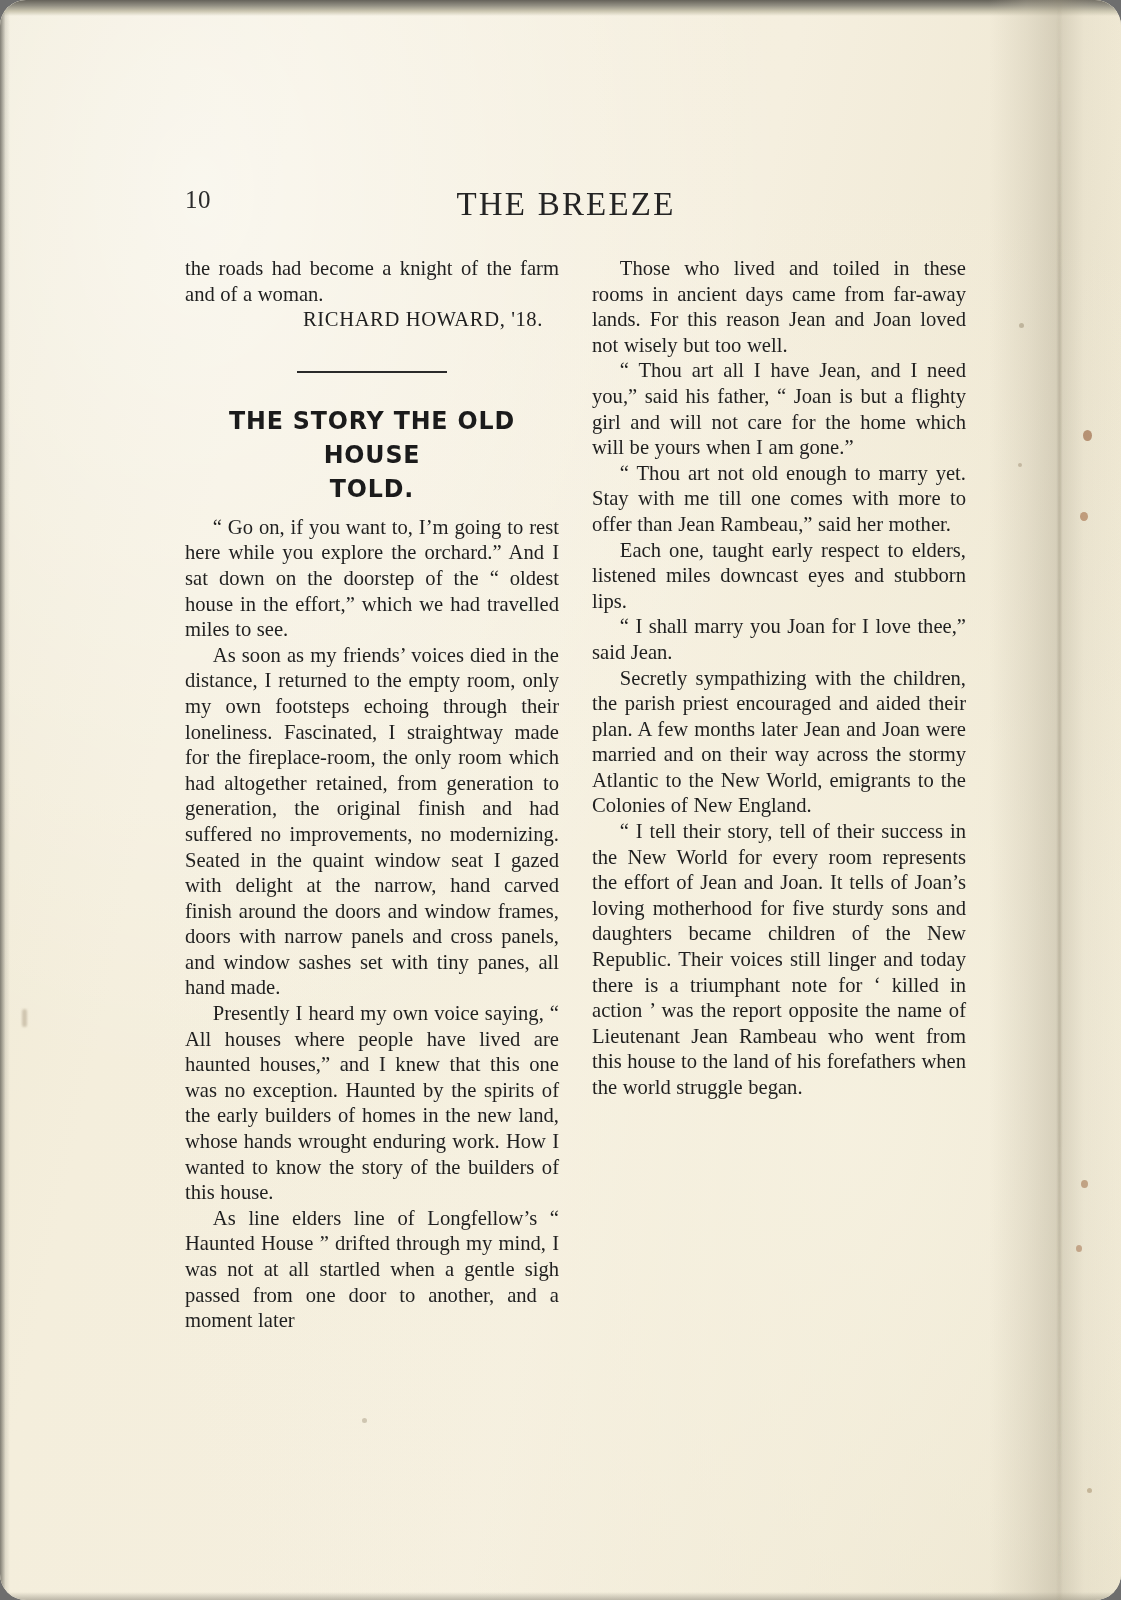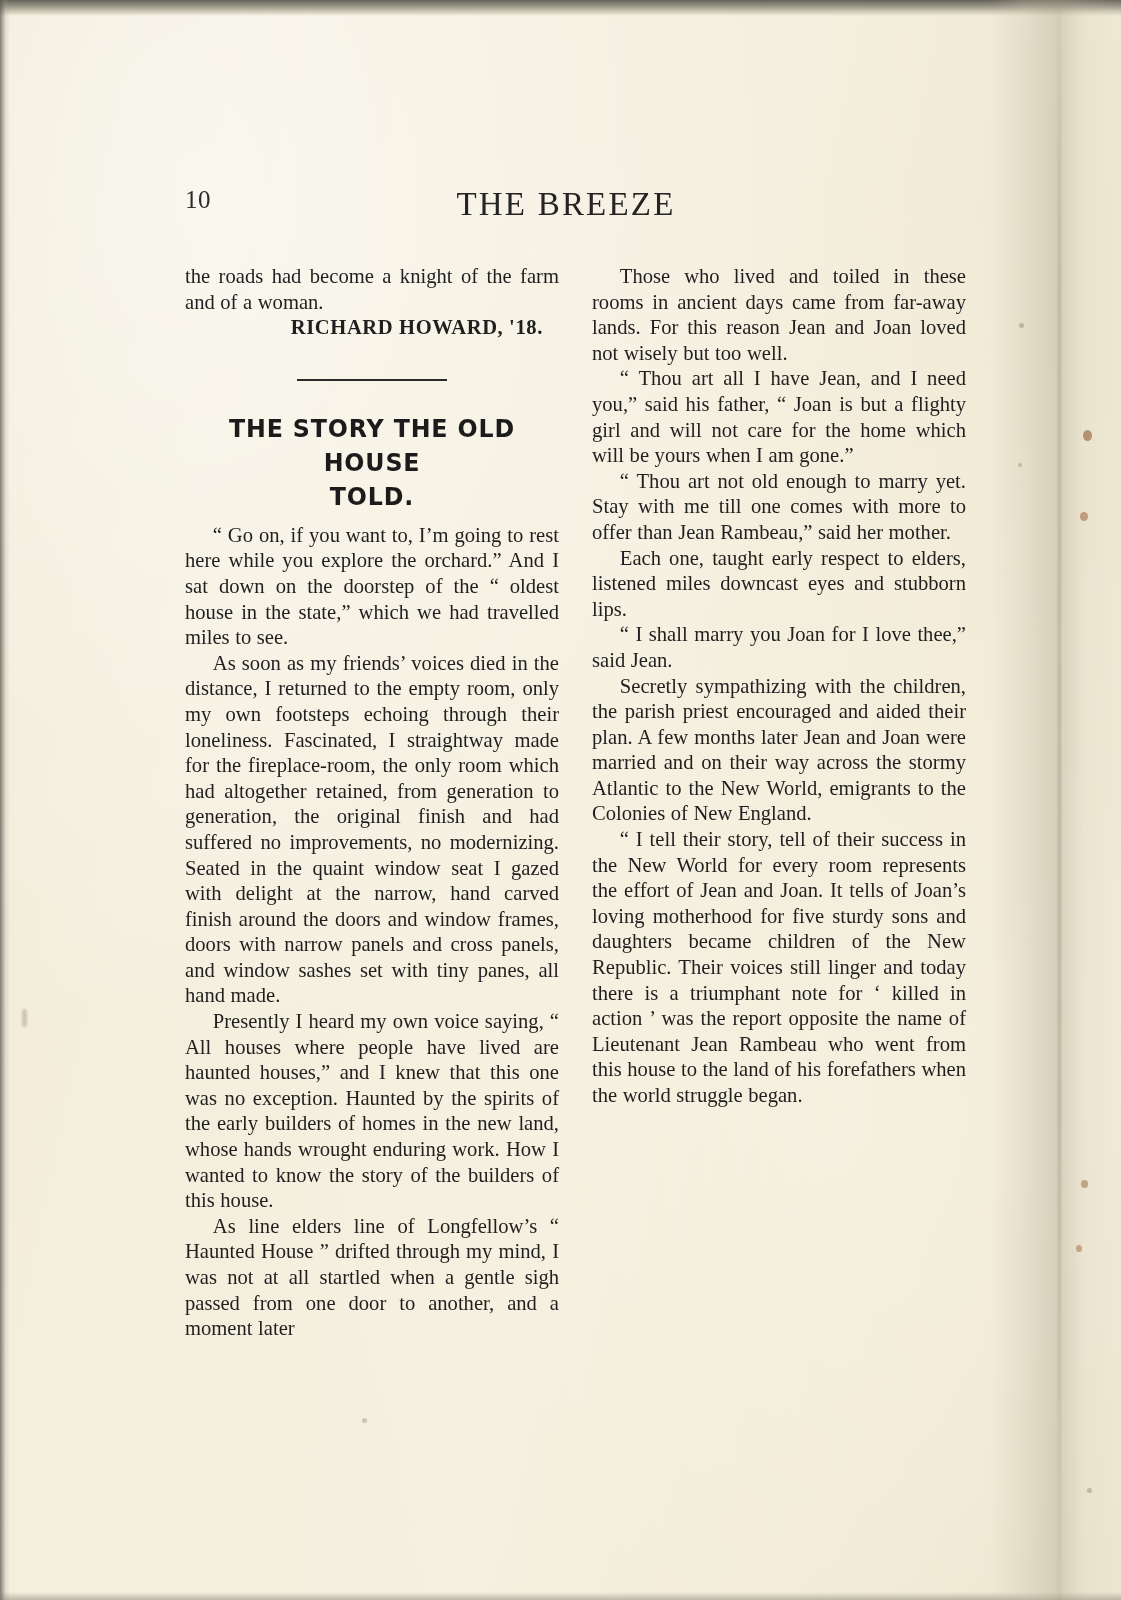--- a/index.html
+++ b/index.html
@@ -8,20 +8,21 @@
     background: #6e6e6e;
   }
 
   .page {
     position: relative;
     width: 1121px;
     height: 1600px;
     overflow: hidden;
     background: #f2ecd9;
     font-family: "Liberation Serif", "DejaVu Serif", serif;
+    border-radius: 26px;
   }
 
   
   .paper {
     position: absolute;
     inset: 0;
     background:
       radial-gradient(ellipse at 18% 12%, rgba(255,255,255,0.55) 0%, rgba(255,255,255,0) 45%),
       radial-gradient(ellipse at 75% 70%, rgba(246,241,224,0.9) 0%, rgba(240,233,213,0) 60%),
       linear-gradient(102deg, #efe9d4 0%, #f4eedc 22%, #f5efdf 55%, #efe8d3 78%, #e7dfc6 100%);
@@ -110,21 +111,21 @@
     text-align: center;
     font-size: 33px;
     letter-spacing: 2.2px;
     color: #242424;
     padding-right: 20px;
   }
 
   .columns {
     display: flex;
     gap: 33px;
-    margin-top: 40px;
+    margin-top: 32px;
   }
   .col {
     width: 374px;
   }
 
   p.body {
     margin: 0;
     font-size: 20.6px;
     line-height: 25.6px;
     text-align: justify;
@@ -136,21 +137,20 @@
   p.body.noindent { text-indent: 0; }
 
   .byline {
     margin: 0;
     font-size: 20.6px;
     line-height: 25.6px;
     text-align: right;
     padding-right: 16px;
     letter-spacing: 0.6px;
     color: #1f1f1f;
-    font-weight: bold;
   }
 
   .rule-wrap {
     text-align: center;
     margin: 26px 0 26px 0;
   }
   .rule {
     display: inline-block;
     width: 150px;
     height: 2px;
@@ -214,21 +214,21 @@
 
         <div class="rule-wrap">
           <span class="rule"></span>
         </div>
 
         <h2 class="story-title">
           <span>THE STORY THE OLD HOUSE</span>
           <span class="l2">TOLD.</span>
         </h2>
 
-        <p class="body after-title">“ Go on, if you want to, I’m going to rest here while you explore the orchard.” And I sat down on the doorstep of the “ oldest house in the state,” which we had travelled miles to see.</p>
+        <p class="body after-title">“ Go on, if you want to, I’m going to rest here while you explore the orchard.” And I sat down on the doorstep of the “ oldest house in the effort,” which we had travelled miles to see.</p>
         <p class="body">As soon as my friends’ voices died in the distance, I returned to the empty room, only my own footsteps echoing through their loneliness. Fascinated, I straightway made for the fireplace-room, the only room which had altogether retained, from generation to generation, the original finish and had suffered no improvements, no modernizing. Seated in the quaint window seat I gazed with delight at the narrow, hand carved finish around the doors and window frames, doors with narrow panels and cross panels, and window sashes set with tiny panes, all hand made.</p>
         <p class="body">Presently I heard my own voice saying, “ All houses where people have lived are haunted houses,” and I knew that this one was no exception. Haunted by the spirits of the early builders of homes in the new land, whose hands wrought enduring work. How I wanted to know the story of the builders of this house.</p>
         <p class="body">As line elders line of Longfellow’s “ Haunted House ” drifted through my mind, I was not at all startled when a gentle sigh passed from one door to another, and a moment later</p>
       </div>
 
       <div class="col">
         <p class="body">Those who lived and toiled in these rooms in ancient days came from far-away lands. For this reason Jean and Joan loved not wisely but too well.</p>
         <p class="body">“ Thou art all I have Jean, and I need you,” said his father, “ Joan is but a flighty girl and will not care for the home which will be yours when I am gone.”</p>
         <p class="body">“ Thou art not old enough to marry yet. Stay with me till one comes with more to offer than Jean Rambeau,” said her mother.</p>
         <p class="body">Each one, taught early respect to elders, listened miles downcast eyes and stubborn lips.</p>

